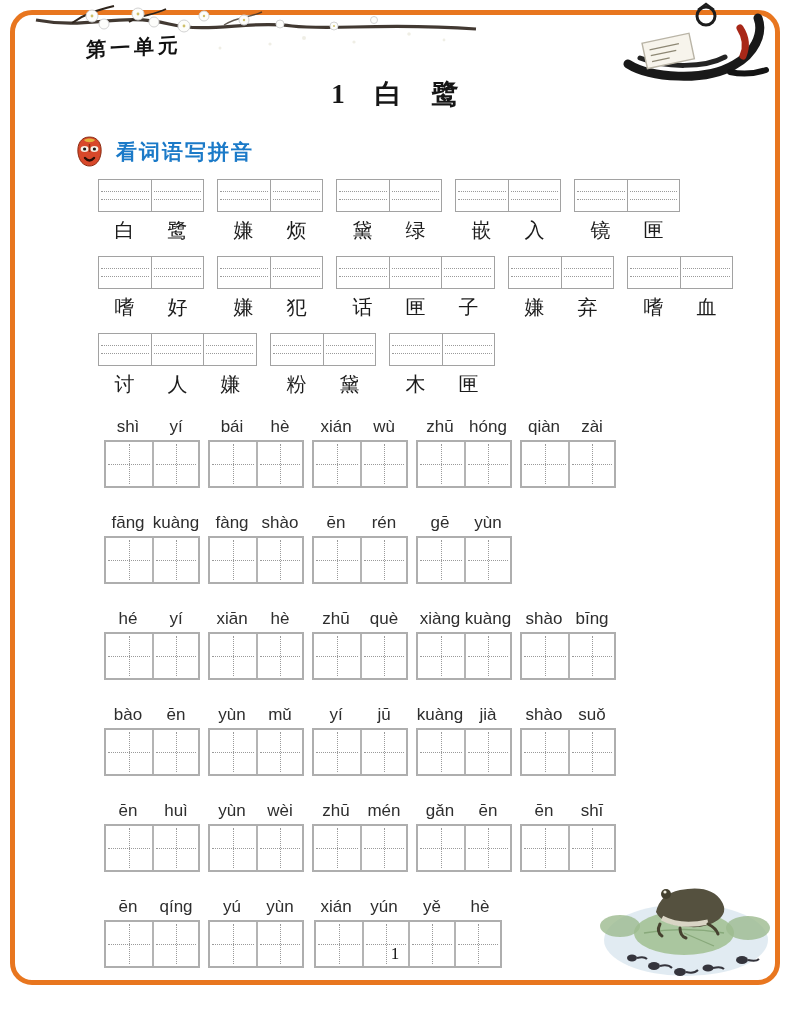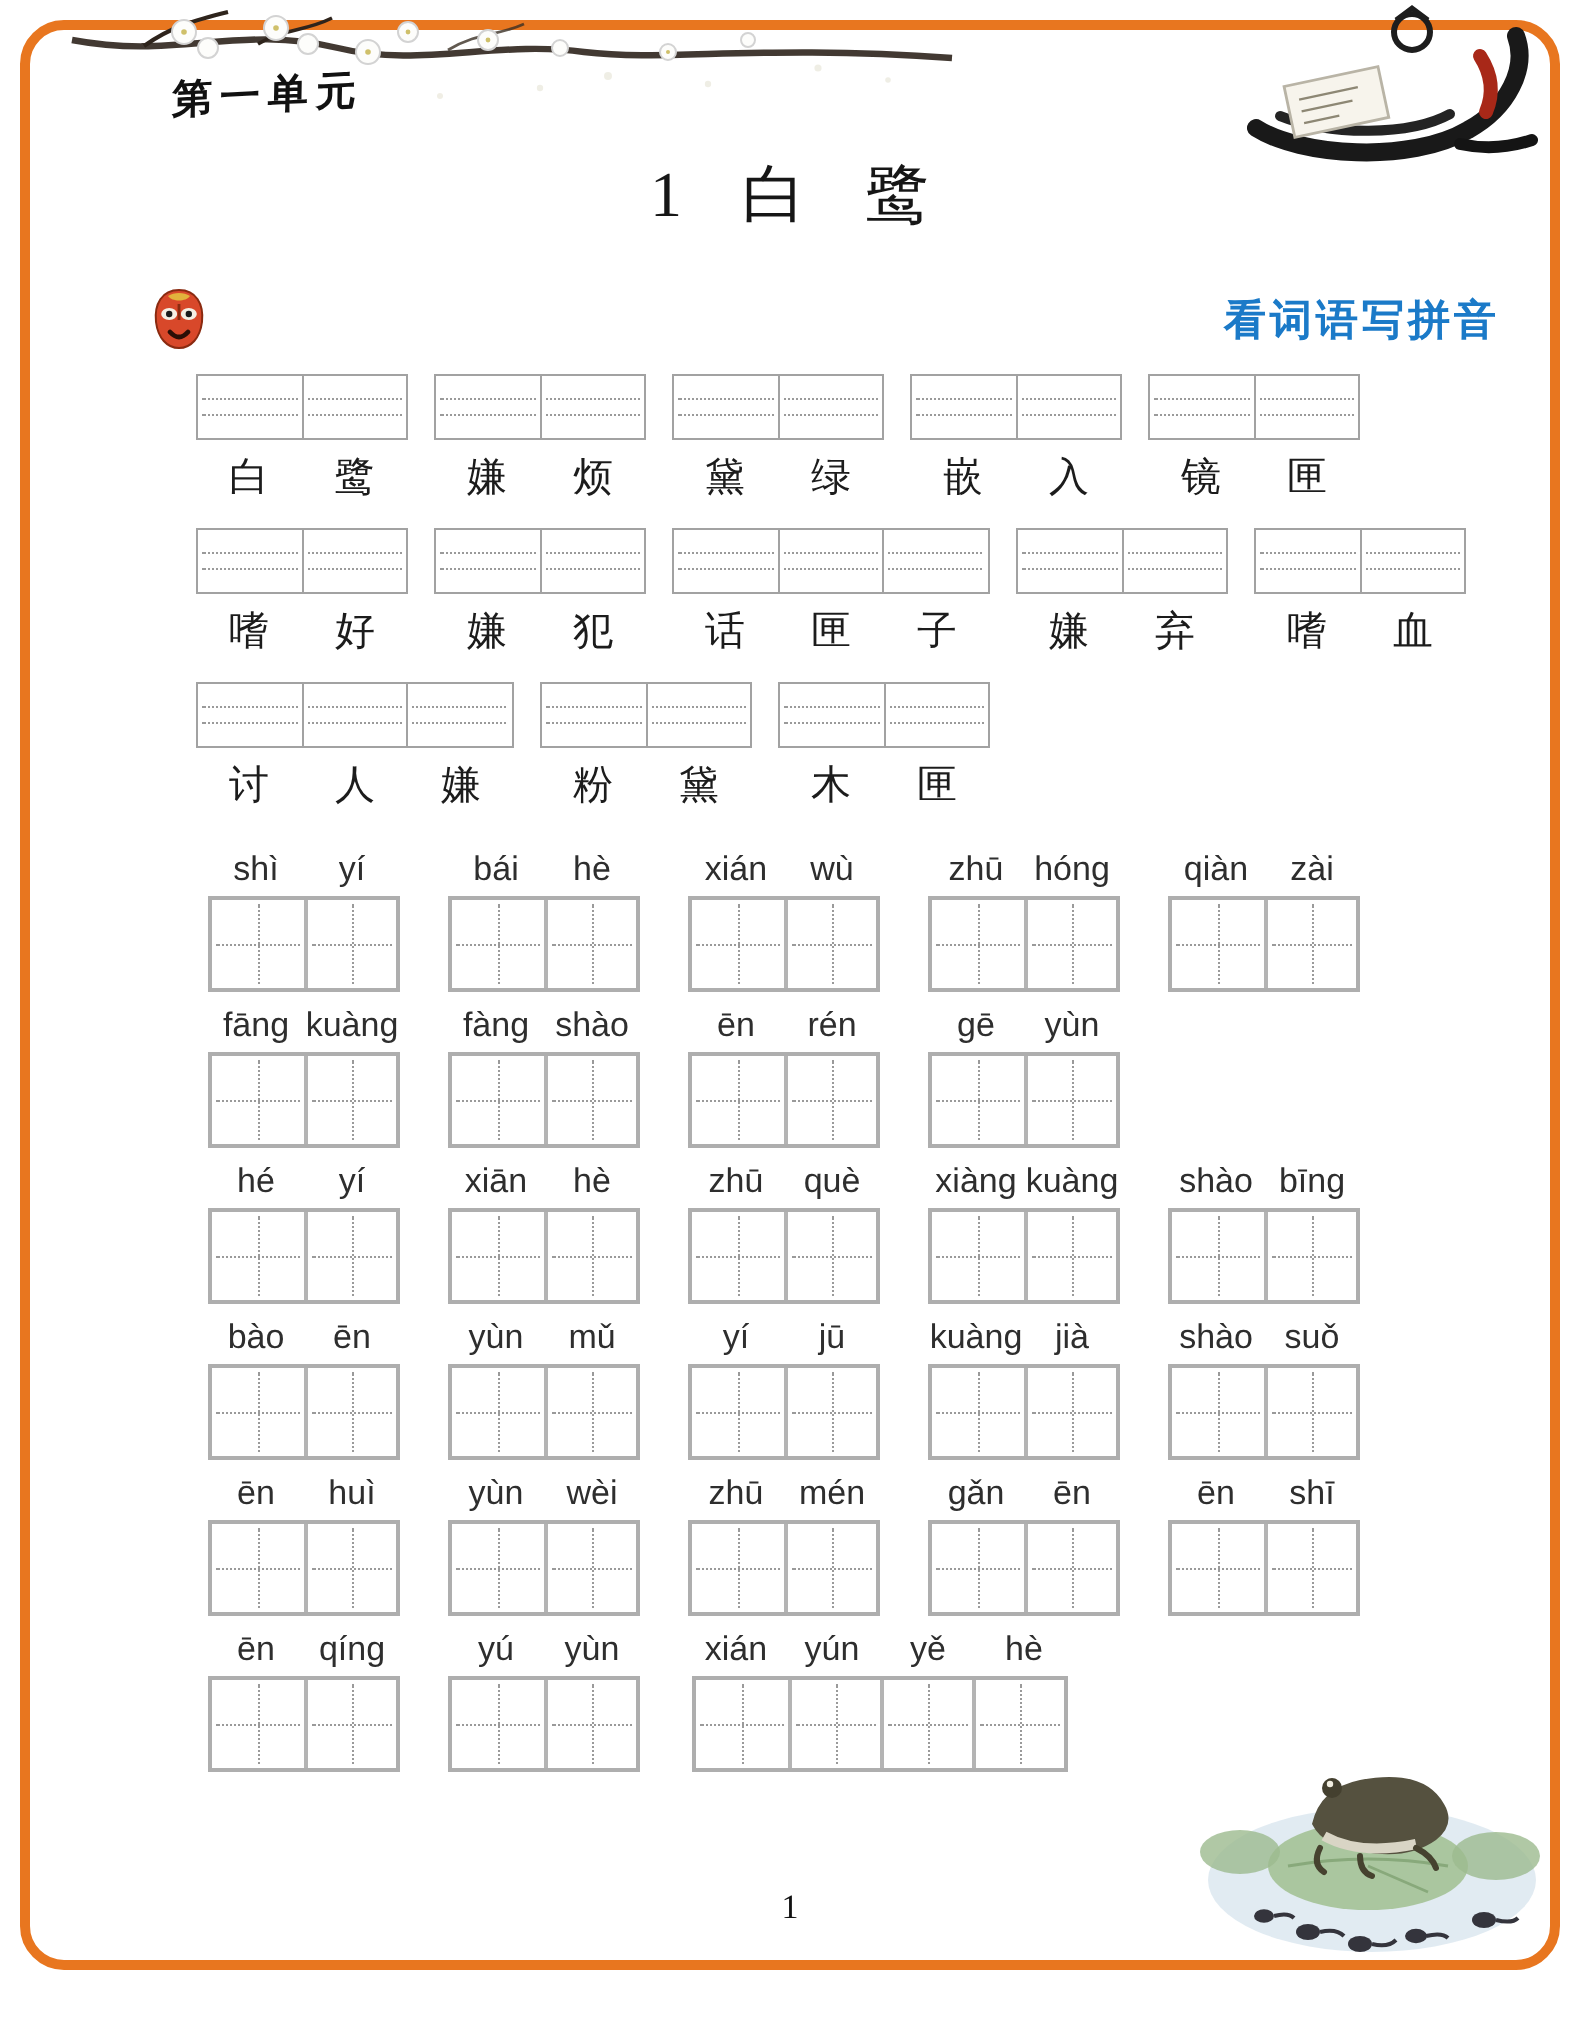--- a/index.html
+++ b/index.html
@@ -14,46 +14,46 @@
   .scholar { right:12px; top:2px; width:168px; height:86px; z-index:3; }
   .frog { right:16px; bottom:26px; width:178px; height:108px; z-index:2; }
 
   .unit-label { position:absolute; left:86px; top:34px; z-index:4;
     font-family:"Liberation Serif", serif; font-weight:bold; font-size:20px; color:#111;
     transform:rotate(-3deg) skewX(-4deg); letter-spacing:4px; }
 
   .content { position:absolute; left:40px; top:0; width:710px; z-index:2; }
 
   .title { margin-top:76px; text-align:center; font-family:"Liberation Serif", serif;
-           font-weight:normal; font-size:32px; color:#161616; }
+           font-weight:bold; font-size:27px; color:#161616; }
   .title .num { margin-right:30px; }
   .title .ttl { letter-spacing:30px; margin-right:-30px; }
 
-  .sec-header { display:flex; align-items:center; gap:13px; margin-left:36px; margin-top:24px;justify-content:space-between; }
+  .sec-header { display:flex; align-items:center; gap:13px; margin-left:36px; margin-top:24px; }
   .sec-header .heading { color:#1B7AC8; font-weight:bold; font-size:21px; letter-spacing:2px; }
   .mask-icon { width:27px; height:31px; flex:0 0 auto; }
 
   
   .s1-rows { margin-top:12px; }
   .s1-row { display:flex; justify-content:flex-start; padding-left:58px; gap:13px; margin-bottom:7px; }
   .s1-group { display:flex; flex-direction:column; }
   .p-box { display:flex; border:1px solid #a2a2a2; background:#fff; }
   .p-cell { position:relative; width:52px; height:31px; }
   .p-cell + .p-cell { border-left:1px solid #a2a2a2; }
   .p-cell::before, .p-cell::after { content:""; position:absolute; left:2px; right:2px;
       border-top:1px dotted #9a9a9a; }
   .p-cell::before { top:36%; }
   .p-cell::after  { top:60%; }
   .s1-word { display:flex; margin-top:5px; margin-bottom:5px; }
   .s1-word .ch { width:53px; text-align:center; font-family:"Liberation Serif", serif;
                  font-size:20px; color:#1c1c1c; }
 
   
   .s2-rows { margin-top:10px; }
-  .s2-row { display:flex; justify-content:flex-start; padding-left:64px; gap:24px; margin-bottom:3px; }
+  .s2-row { display:flex; justify-content:flex-start; padding-left:64px; gap:8px; margin-bottom:21px; }
   .s2-group { display:flex; flex-direction:column; align-items:center; }
   .s2-pinyin { display:flex; margin-bottom:3px; height:24px; align-items:flex-end; }
   .s2-pinyin .py { width:48px; text-align:center; font-size:17px; color:#2e2e2e; white-space:nowrap; }
   .t-box { display:flex; border:2px solid #aeaeae; background:#fff; }
   .t-cell { position:relative; width:46px; height:44px; }
   .t-cell + .t-cell { border-left:2px solid #b4b4b4; }
   .t-cell::before { content:""; position:absolute; top:2px; bottom:2px; left:50%;
                     border-left:1px dotted #9a9a9a; }
   .t-cell::after { content:""; position:absolute; left:2px; right:2px; top:50%;
                    border-top:1px dotted #9a9a9a; }

